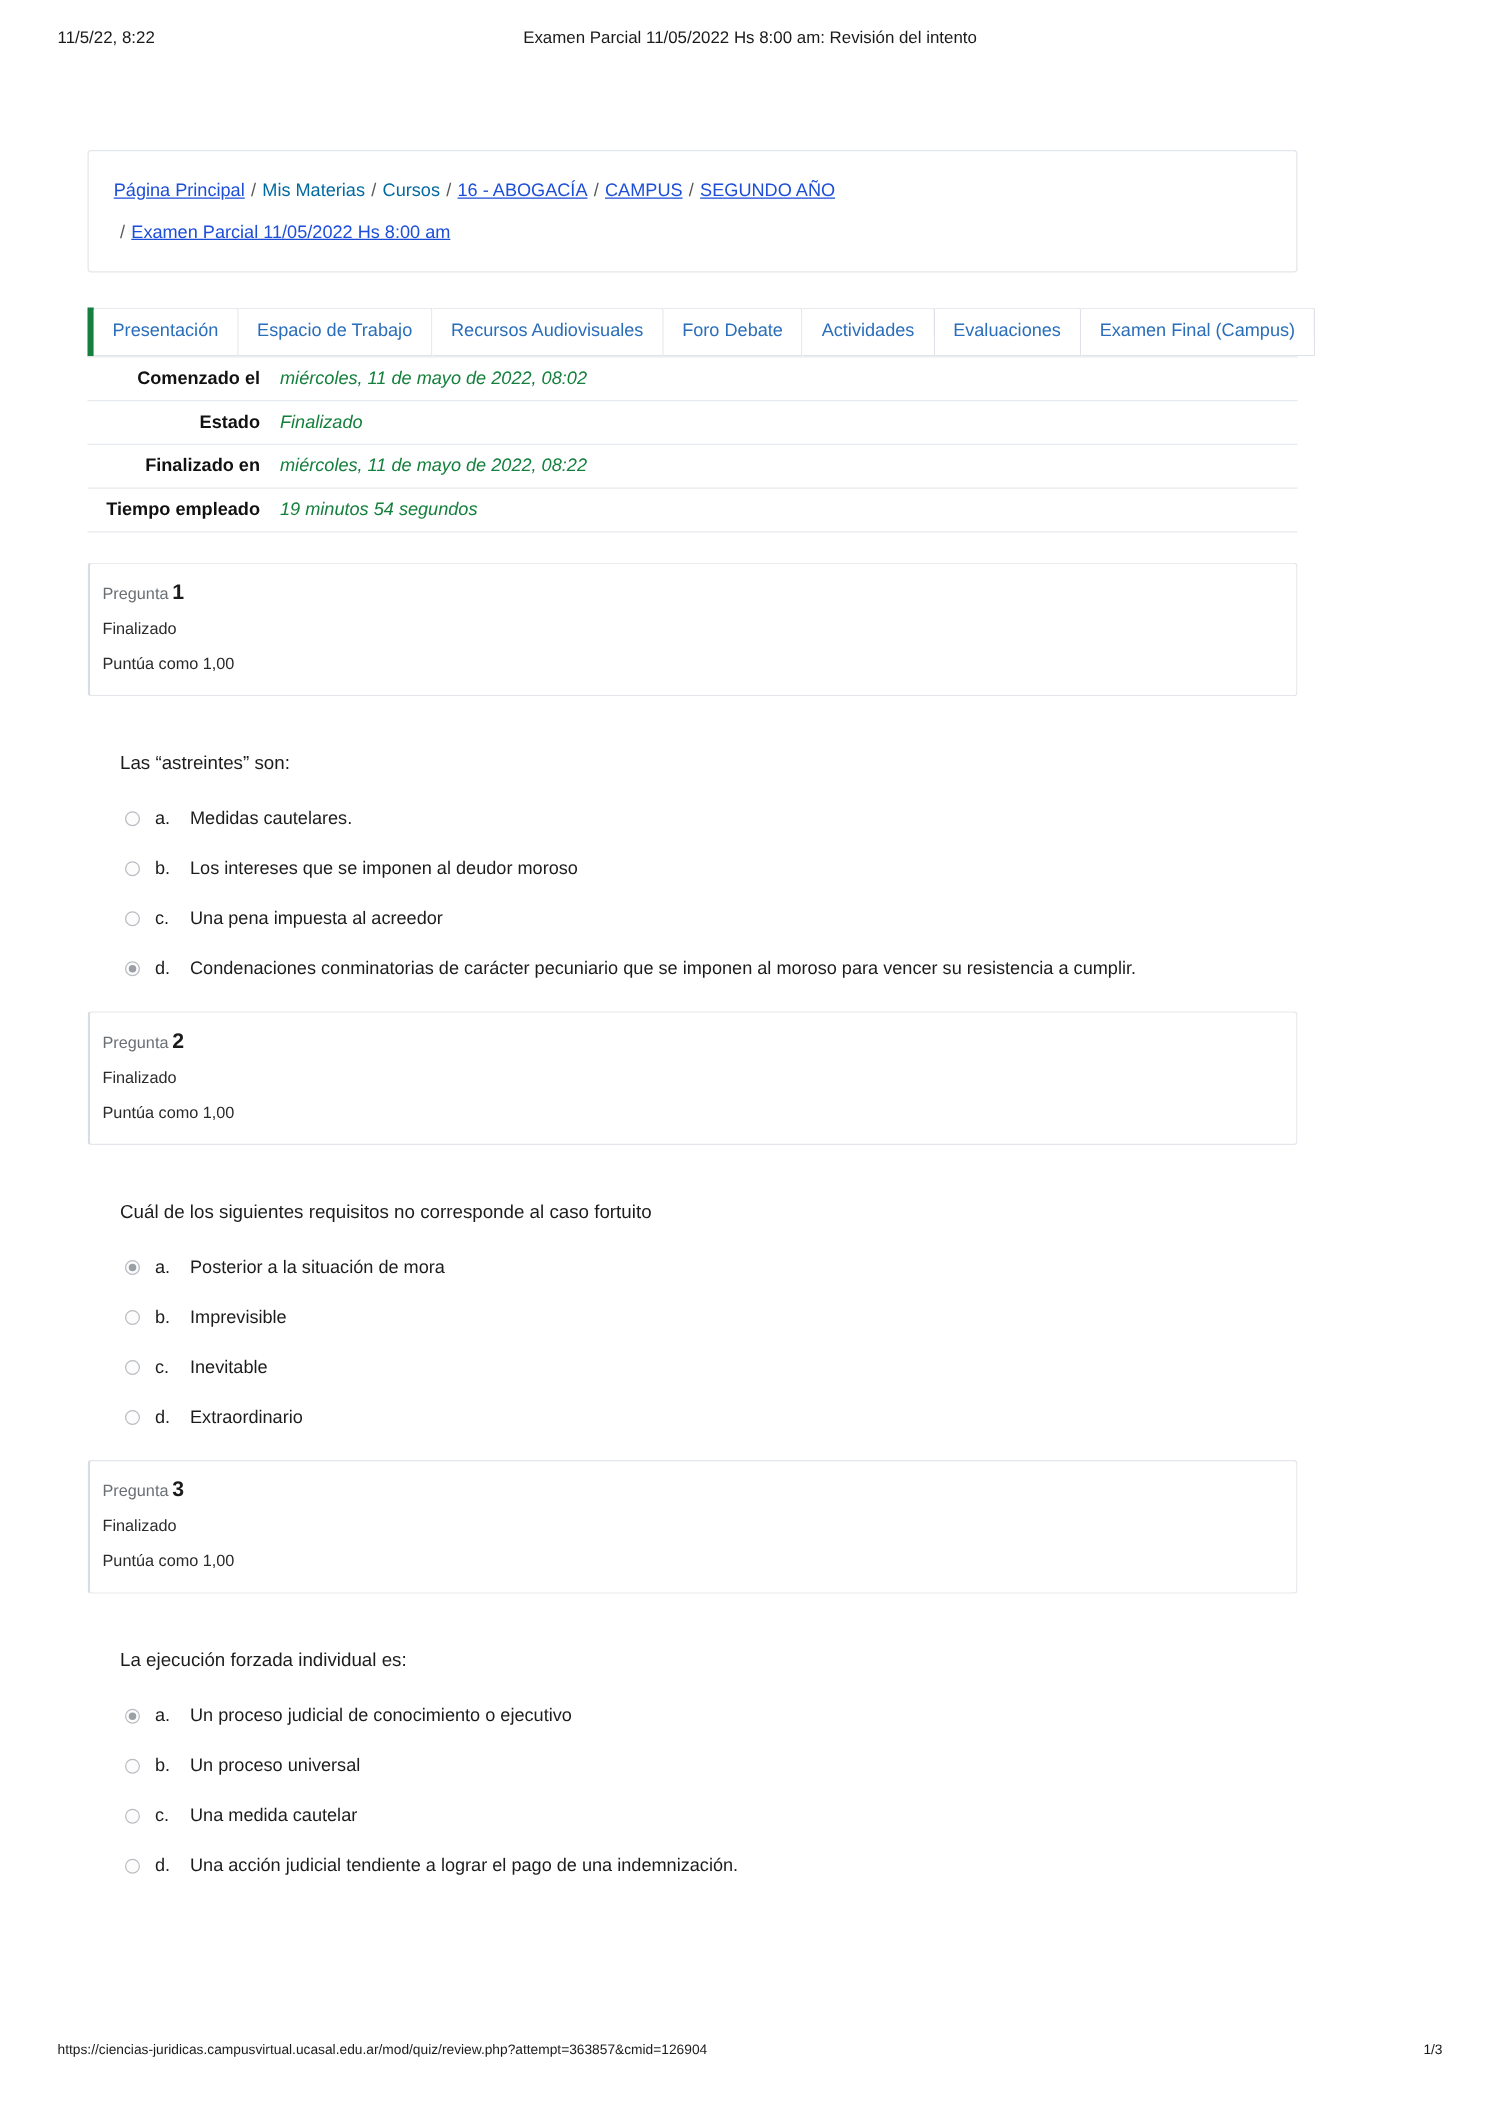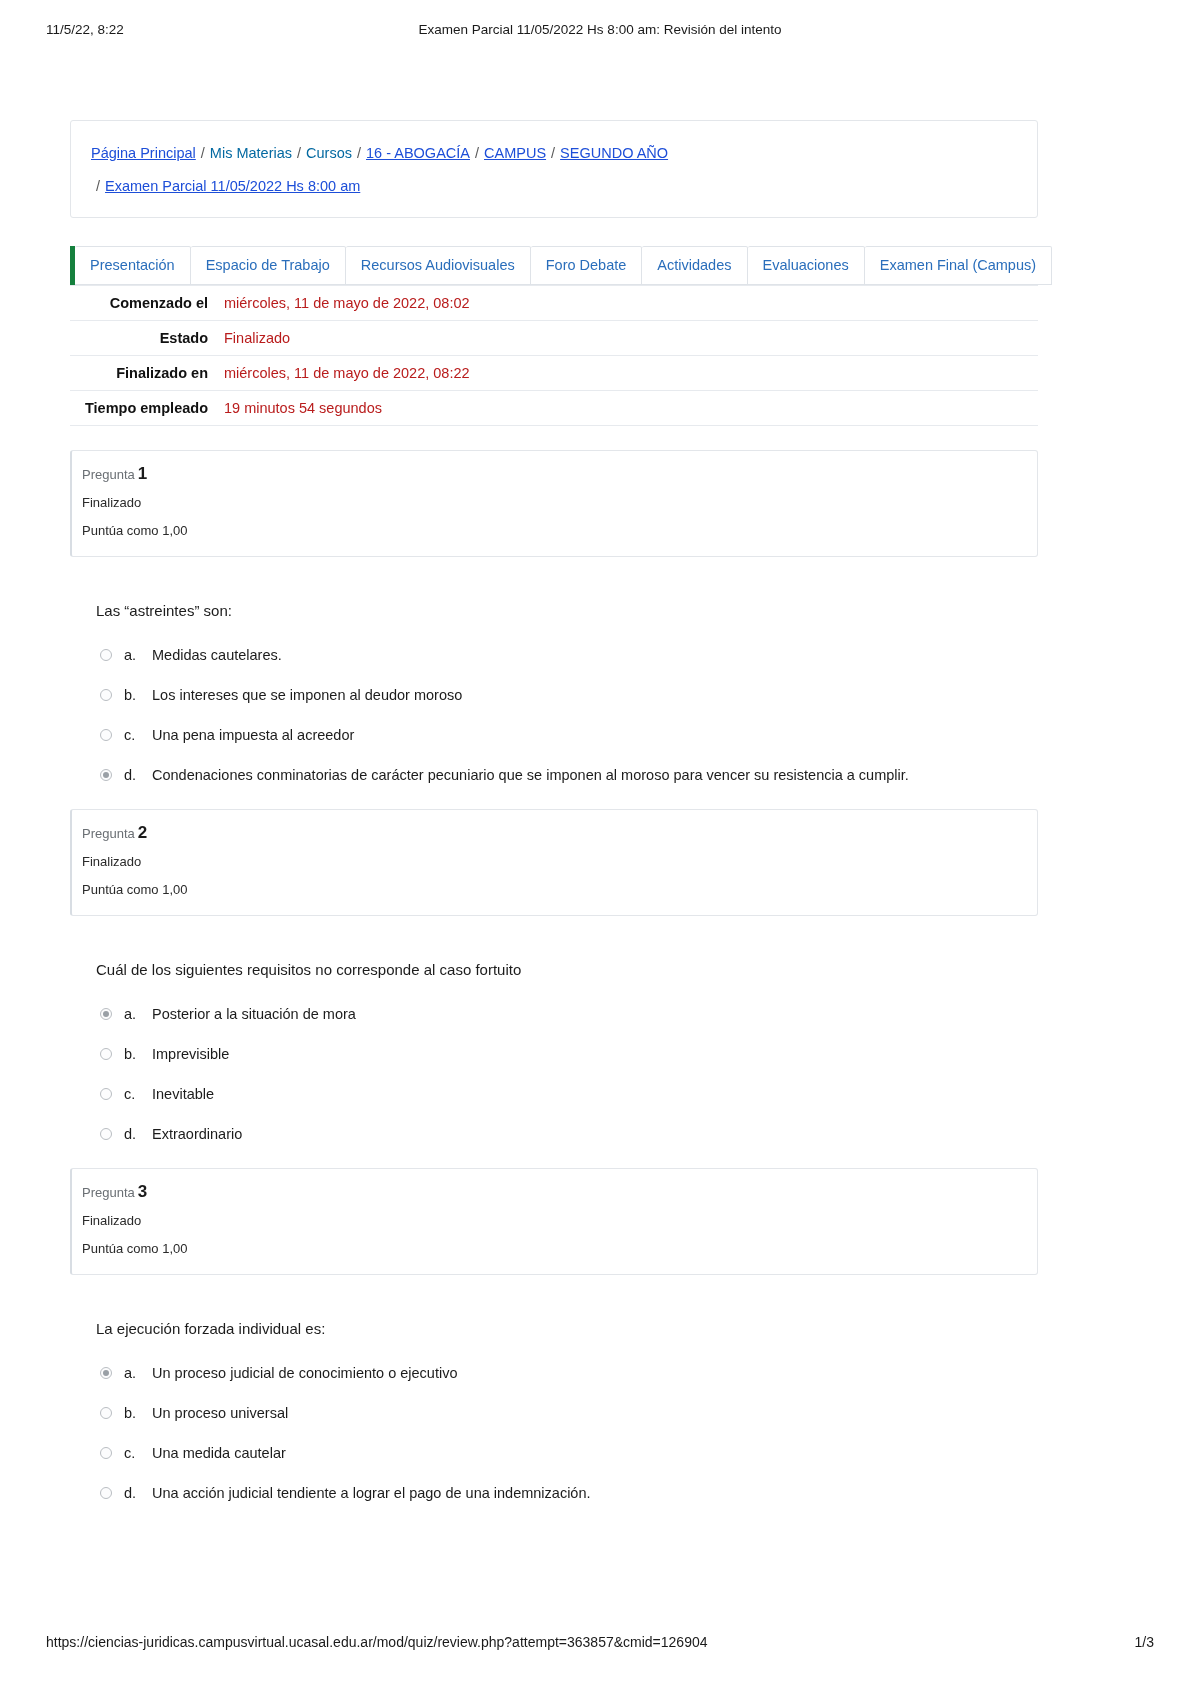--- a/index.html
+++ b/index.html
@@ -40,21 +40,21 @@
     width: 1200px;
     text-align: center;
     white-space: nowrap;
   }
   .print-footer {
     position: absolute;
     bottom: 44px;
     left: 0;
     width: 1200px;
     height: 20px;
-    font-size: 14px;
+    font-size: 11px;
     color: #1a1a1a;
   }
   .print-footer .pf-left {
     position: absolute;
     left: 46px;
     top: 0;
     white-space: nowrap;
   }
   .print-footer .pf-right {
     position: absolute;
@@ -132,23 +132,24 @@
   }
   .summary td.key {
     width: 150px;
     text-align: right;
     font-weight: bold;
     color: #111111;
     padding-right: 12px;
     line-height: 22px;
   }
   .summary td.val {
-    color: #b91c1c;
+    color: #15803d;
     padding-left: 4px;
     line-height: 22px;
+    font-style: italic;
   }
 
   
   .qblock { margin-top: 24px; }
   .qinfo {
     border: 1px solid #e3e6ea;
     border-left: 2px solid #d8dde3;
     border-radius: 3px;
     padding: 13px 18px 16px 10px;
     background: #ffffff;

